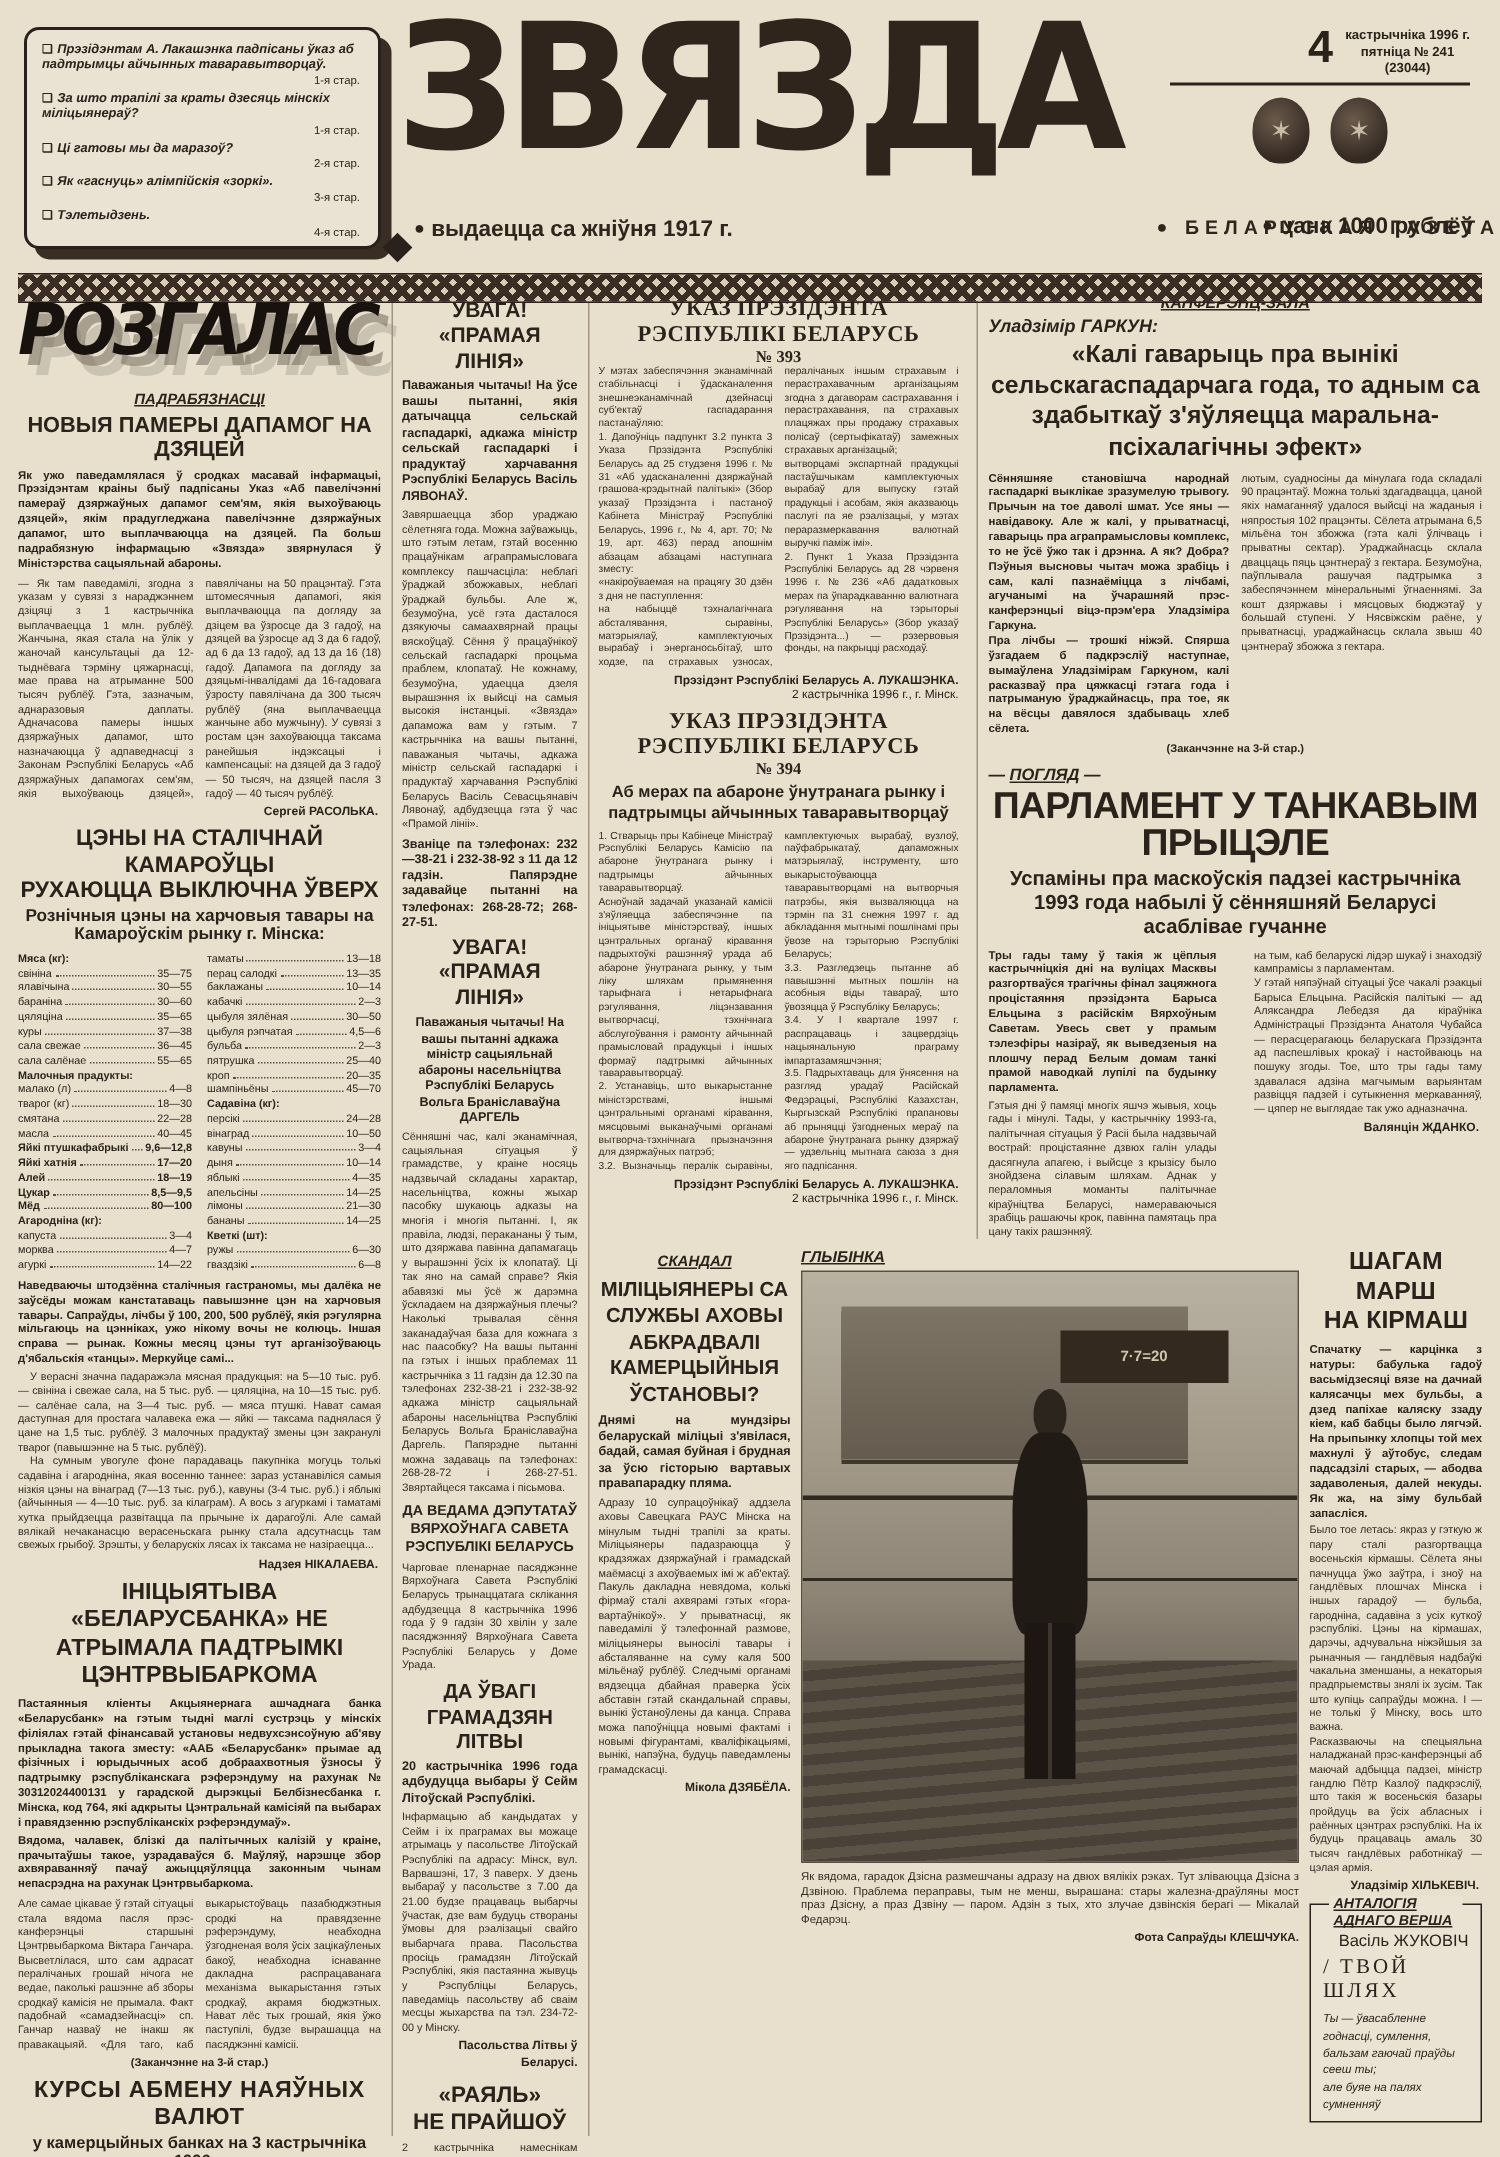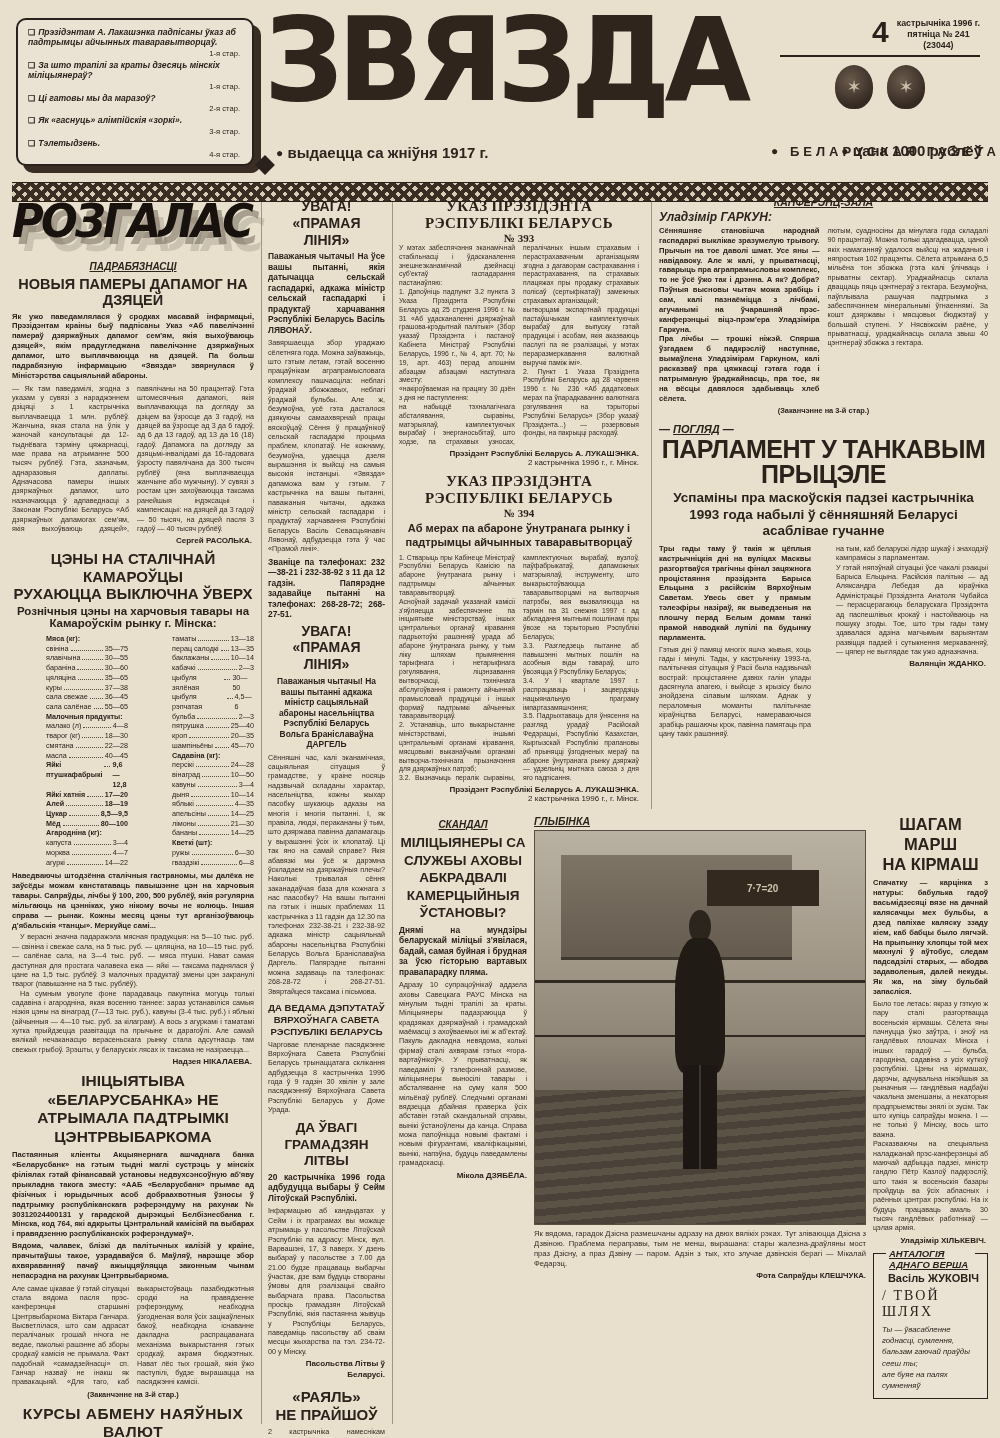--- a/index.html
+++ b/index.html
@@ -69,21 +69,21 @@
     color:#17120d;
     text-shadow:6px 7px 0 rgba(125,115,100,.6), 12px 14px 0 rgba(150,140,125,.35);
     margin:-10px 0 2px 0; white-space:nowrap;
   }
 
   .a1-title { font-size:14.5px; text-align:center; margin:2px 0 4px; }
   .prices-title { font-size:15px; text-align:center; line-height:1.15; }
   .prices-sub { font-size:11.5px; font-weight:bold; text-align:center; margin:3px 0 5px; }
 
   .pl-wrap { display:flex; gap:10px; font-size:7.2px; }
-  .pl-col { flex:1;margin-left:34px; }
+  .pl-col { flex:1; }
   .pl-row { display:flex; align-items:baseline; line-height:1.35; }
   .pl-row.h .pl-label { font-weight:bold; }
   .pl-row.b .pl-label, .pl-row.b .pl-val { font-weight:bold; }
   .pl-dots { flex:1; border-bottom:1px dotted #5a4f42; margin:0 2px 2px 2px; min-width:6px; }
 
   .bank-title { font-size:15.5px; text-align:center; line-height:1.2; margin:6px 0 4px; }
 
   
   .cur-title { font-size:15.5px; text-align:center; letter-spacing:.5px; margin-top:6px; }
   .cur-sub { font-size:11px; font-weight:bold; text-align:center; margin:2px 0 4px; }
@@ -140,21 +140,21 @@
   .photo-caption { font-size:7.6px; line-height:1.3; text-align:justify; margin-top:4px; color:#352c23; }
   .photo-credit { font-size:7.8px; font-weight:bold; text-align:right; margin-top:2px; }
   .march-col { flex:1; }
   .march-title { font-size:16.5px; text-align:center; line-height:1.2; margin-bottom:4px; }
 
   
   .poem-box { border:1px solid #2a211c; padding:6px 8px; margin-top:8px; background:#eae3d3; }
   .poem-kicker-row { display:flex; align-items:center; gap:4px; margin:-12px 0 2px 0; }
   .poem-kicker-row .line { flex:1; border-top:1px solid #2a211c; }
   .poem-kicker { font-size:9.5px; font-weight:bold; font-style:italic; text-decoration:underline; background:#eae3d3; padding:0 3px; }
-  .poem-author { font-size:11px; font-weight:bold; text-align:right; margin:2px 0 4px; }
+  .poem-author { font-size:11px; font-weight:normal; text-align:right; margin:2px 0 4px; }
   .poem-title { font-family:"Liberation Serif", serif; font-size:14px; letter-spacing:2px; margin-bottom:4px; }
   .poem-line { font-size:7.8px; font-style:italic; line-height:1.45; }
   .poem-line:empty { height:8px; }
   .diamond { position:absolute; right:-2px; top:118px; width:14px; height:14px; background:#2a211c; transform:rotate(45deg); }
 </style>
 </head>
 <body>
 
 <div class="page">
 
@@ -573,20 +573,21 @@
             <div class="decree-sig">
               <b>Прэзідэнт Рэспублікі Беларусь А. ЛУКАШЭНКА.</b>
               <span>2 кастрычніка 1996 г., г. Мінск.</span>
             </div>
           </div>
         </div>
 
         <div class="right-col">
           <div class="conf-kicker">КАНФЕРЭНЦ-ЗАЛА</div>
           <div class="conf-author">Уладзімір ГАРКУН:</div>
+          <h2 class="conf-title">«Калі гаварыць пра вынікі сельскагаспадарчага года, то адным са здабыткаў з'яўляецца маральна-псіхалагічны эфект»</h2>
           <div style="display:flex; gap:8px;">
             <div class="lead" style="flex:1; white-space:pre-line;">Сённяшняе становішча народнай гаспадаркі выклікае зразумелую трывогу. Прычын на тое даволі шмат. Усе яны — навідавоку. Але ж калі, у прыватнасці, гаварыць пра аграпрамысловы комплекс, то не ўсё ўжо так і дрэнна. А як? Добра? Пэўныя высновы чытач можа зрабіць і сам, калі пазнаёміцца з лічбамі, агучанымі на ўчарашняй прэс-канферэнцыі віцэ-прэм'ера Уладзіміра Гаркуна.
 Пра лічбы — трошкі ніжэй. Спярша ўзгадаем б падкрэсліў наступнае, вымаўлена Уладзімірам Гаркуном, калі расказваў пра цяжкасці гэтага года і патрыманую ўраджайнасць, пра тое, як на вёсцы давялося здабываць хлеб сёлета.</div>
             <div class="body-text" style="flex:1;">лютым, суадносіны да мінулага года складалі 90 працэнтаў. Можна толькі здагадвацца, цаной якіх намаганняў удалося выйсці на жаданыя і няпростыя 102 працэнты. Сёлета атрымана 6,5 мільёна тон збожжа (гэта калі ўлічваць і прыватны сектар). Ураджайнасць склала дваццаць пяць цэнтнераў з гектара. Безумоўна, паўплывала рашучая падтрымка з забеспячэннем мінеральнымі ўгнаеннямі. За кошт дзяржавы і мясцовых бюджэтаў у большай ступені. У Нясвіжскім раёне, у прыватнасці, ураджайнасць склала звыш 40 цэнтнераў збожжа з гектара.</div>
           </div>
           <div class="more-note">(Заканчэнне на 3-й стар.)</div>
 
           <div class="pogljad-kicker">— <span>ПОГЛЯД</span> —</div>
           <h1 class="parl-title">ПАРЛАМЕНТ У ТАНКАВЫМ ПРЫЦЭЛЕ</h1>
           <div class="parl-sub">Успаміны пра маскоўскія падзеі кастрычніка 1993 года набылі ў сённяшняй Беларусі асаблівае гучанне</div>

